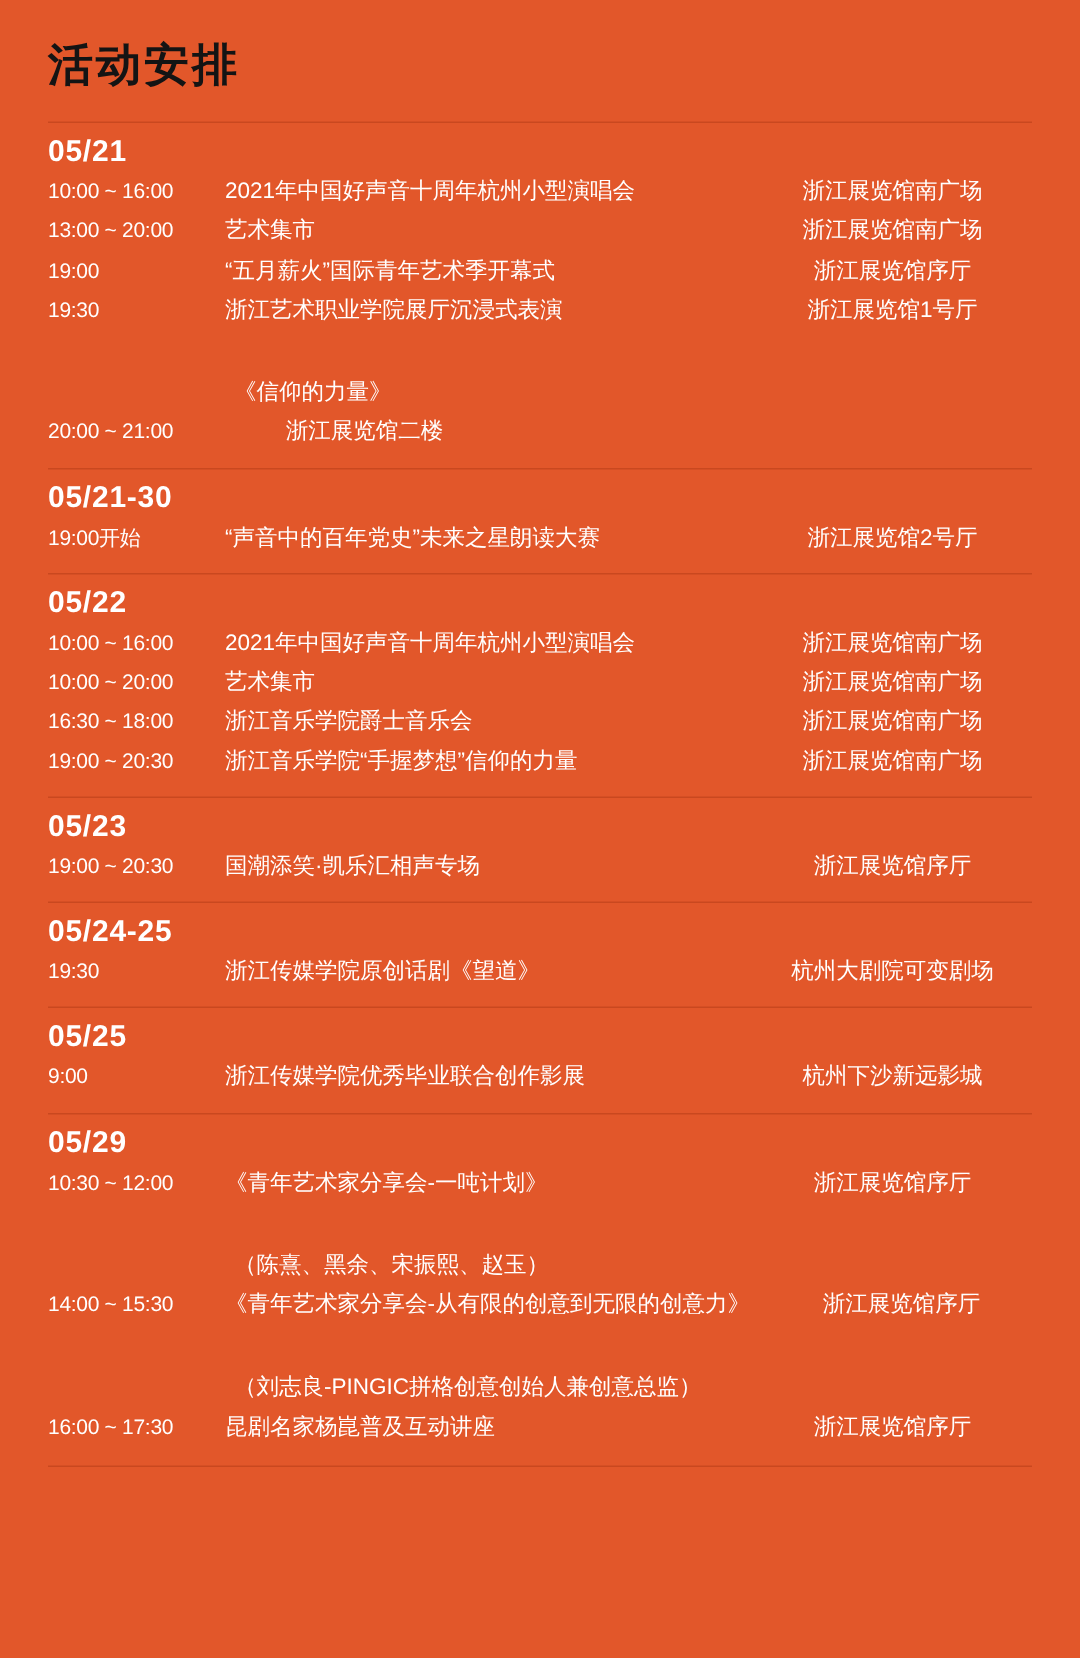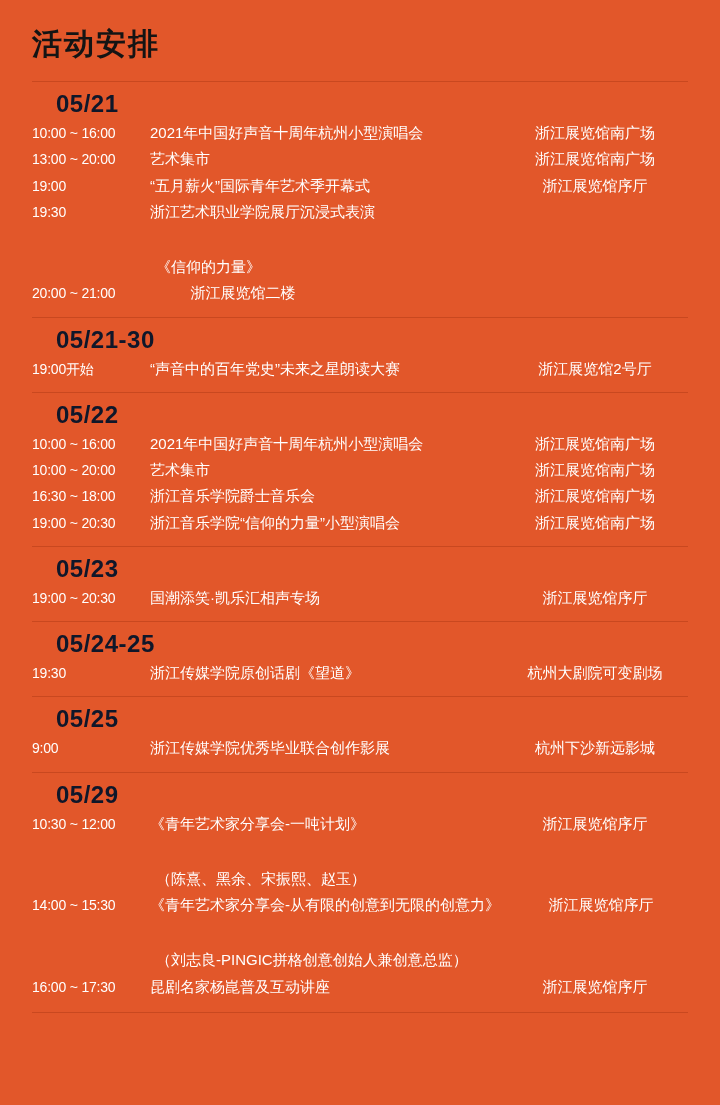--- a/index.html
+++ b/index.html
@@ -36,26 +36,25 @@
   }
   .day-block {
     padding-top: 8px;
     padding-bottom: 10px;
     border-top: 1px solid #C9481F;
   }
   .day-block.first {
     border-top: 1px solid #C9481F;
   }
   .day-label {
-    font-size: 24px;
+    font-size: 20px;
     font-weight: bold;
-    color: #0f172a;
+    color: #ffffff;
     letter-spacing: 0.5px;
     margin-bottom: 2px;
-    margin-left: 24px;
   }
   .event-row {
     display: flex;
     align-items: baseline;
     font-size: 15px;
     line-height: 1.75;
     color: #ffffff;
   }
   .ev-time {
     width: 118px;
@@ -103,20 +102,21 @@
           <div class="ev-venue">浙江展览馆南广场</div>
         </div>
         <div class="event-row">
           <div class="ev-time">19:00</div>
           <div class="ev-name">“五月薪火”国际青年艺术季开幕式</div>
           <div class="ev-venue">浙江展览馆序厅</div>
         </div>
         <div class="event-row">
           <div class="ev-time">19:30</div>
           <div class="ev-name">浙江艺术职业学院展厅沉浸式表演</div>
+          <div class="ev-venue">浙江展览馆1号厅</div>
         </div>
         <div class="event-row">
           <div class="ev-time"></div>
           <div class="ev-name cont">《信仰的力量》</div>
           <div class="ev-venue"></div>
         </div>
         <div class="event-row">
           <div class="ev-time">20:00 ~ 21:00</div>
           <div class="ev-venue">浙江展览馆二楼</div>
         </div>
@@ -141,21 +141,21 @@
           <div class="ev-name">艺术集市</div>
           <div class="ev-venue">浙江展览馆南广场</div>
         </div>
         <div class="event-row">
           <div class="ev-time">16:30 ~ 18:00</div>
           <div class="ev-name">浙江音乐学院爵士音乐会</div>
           <div class="ev-venue">浙江展览馆南广场</div>
         </div>
         <div class="event-row">
           <div class="ev-time">19:00 ~ 20:30</div>
-          <div class="ev-name">浙江音乐学院“信仰的力量”小型演唱会</div>
+          <div class="ev-name">浙江音乐学院“手握梦想”信仰的力量</div>
           <div class="ev-venue">浙江展览馆南广场</div>
         </div>
       </div>
       <div class="day-block">
         <div class="day-label">05/23</div>
         <div class="event-row">
           <div class="ev-time">19:00 ~ 20:30</div>
           <div class="ev-name">国潮添笑·凯乐汇相声专场</div>
           <div class="ev-venue">浙江展览馆序厅</div>
         </div>

